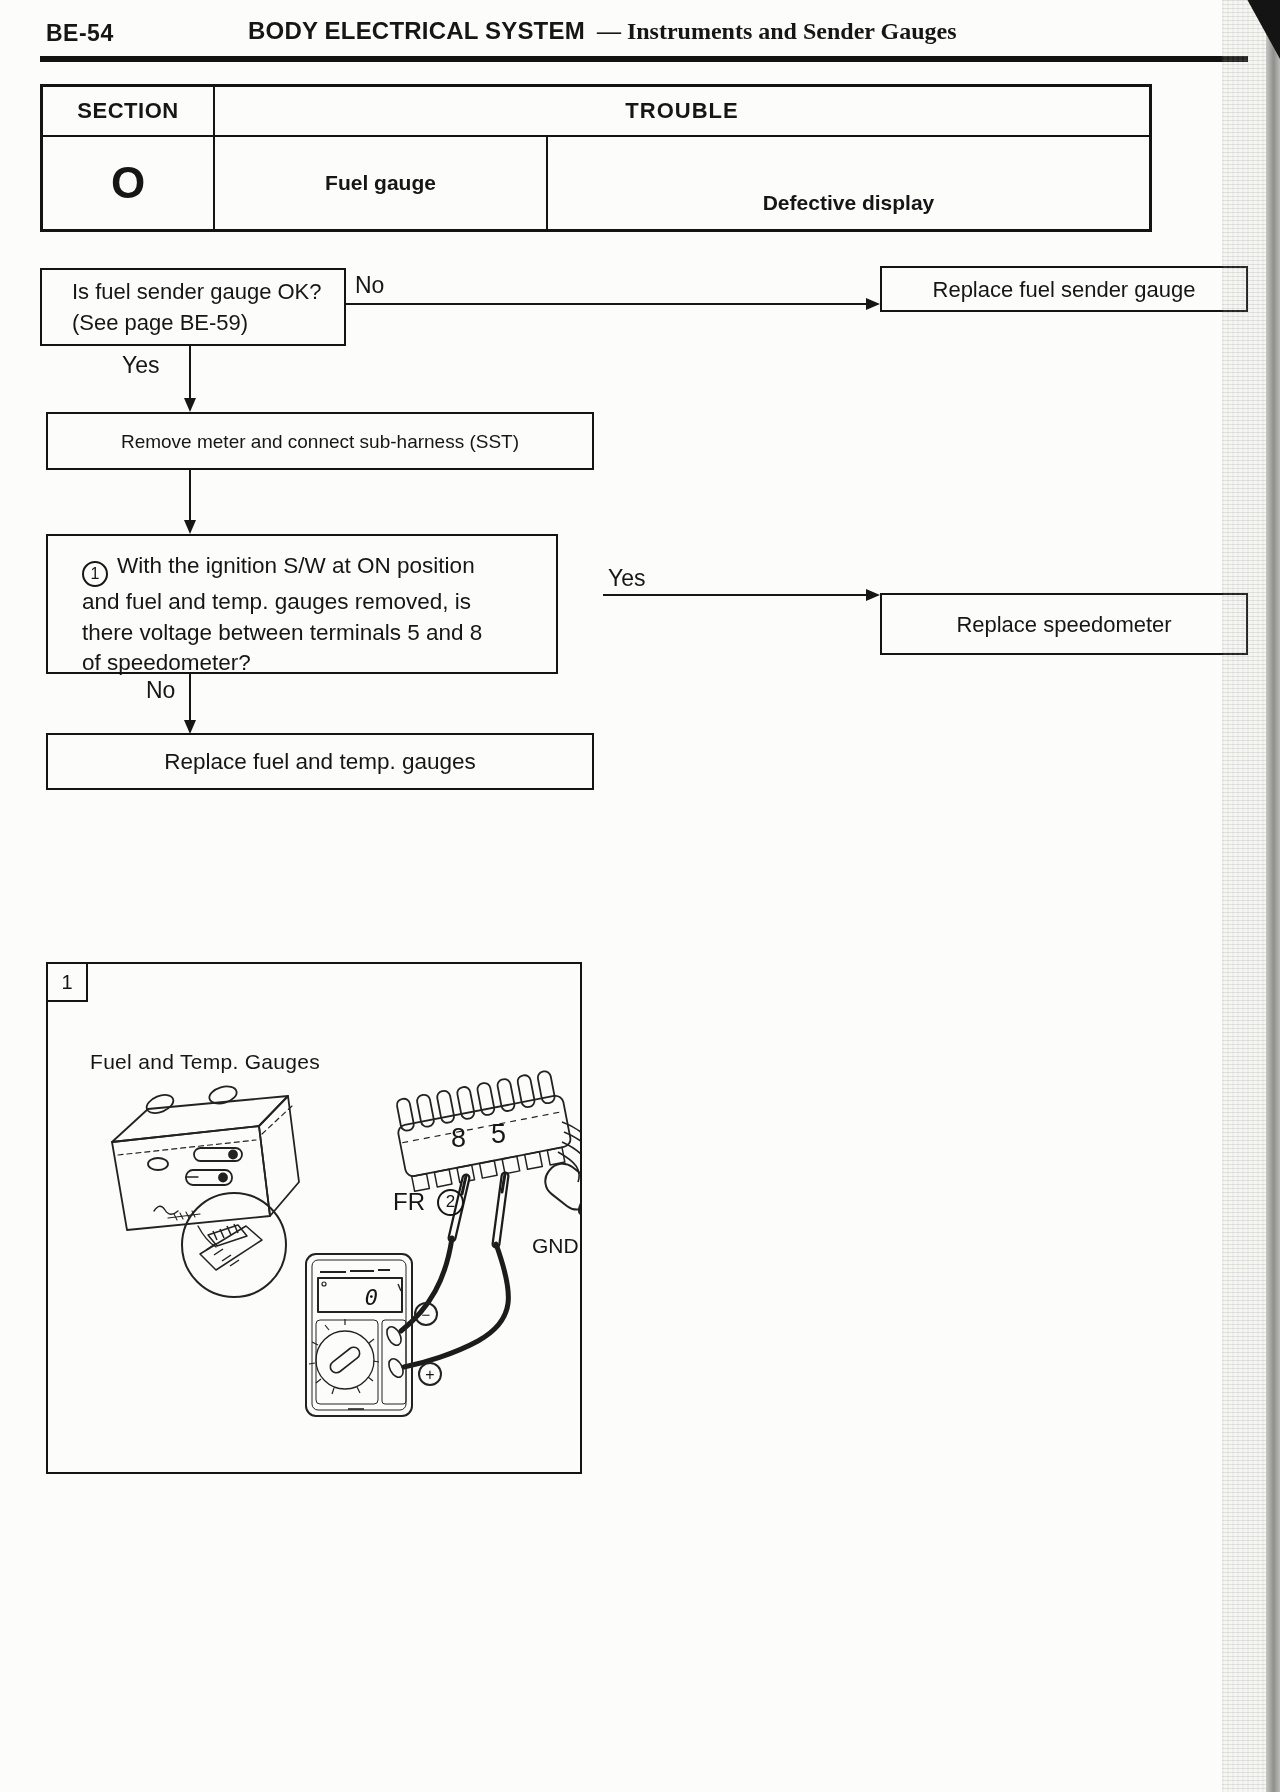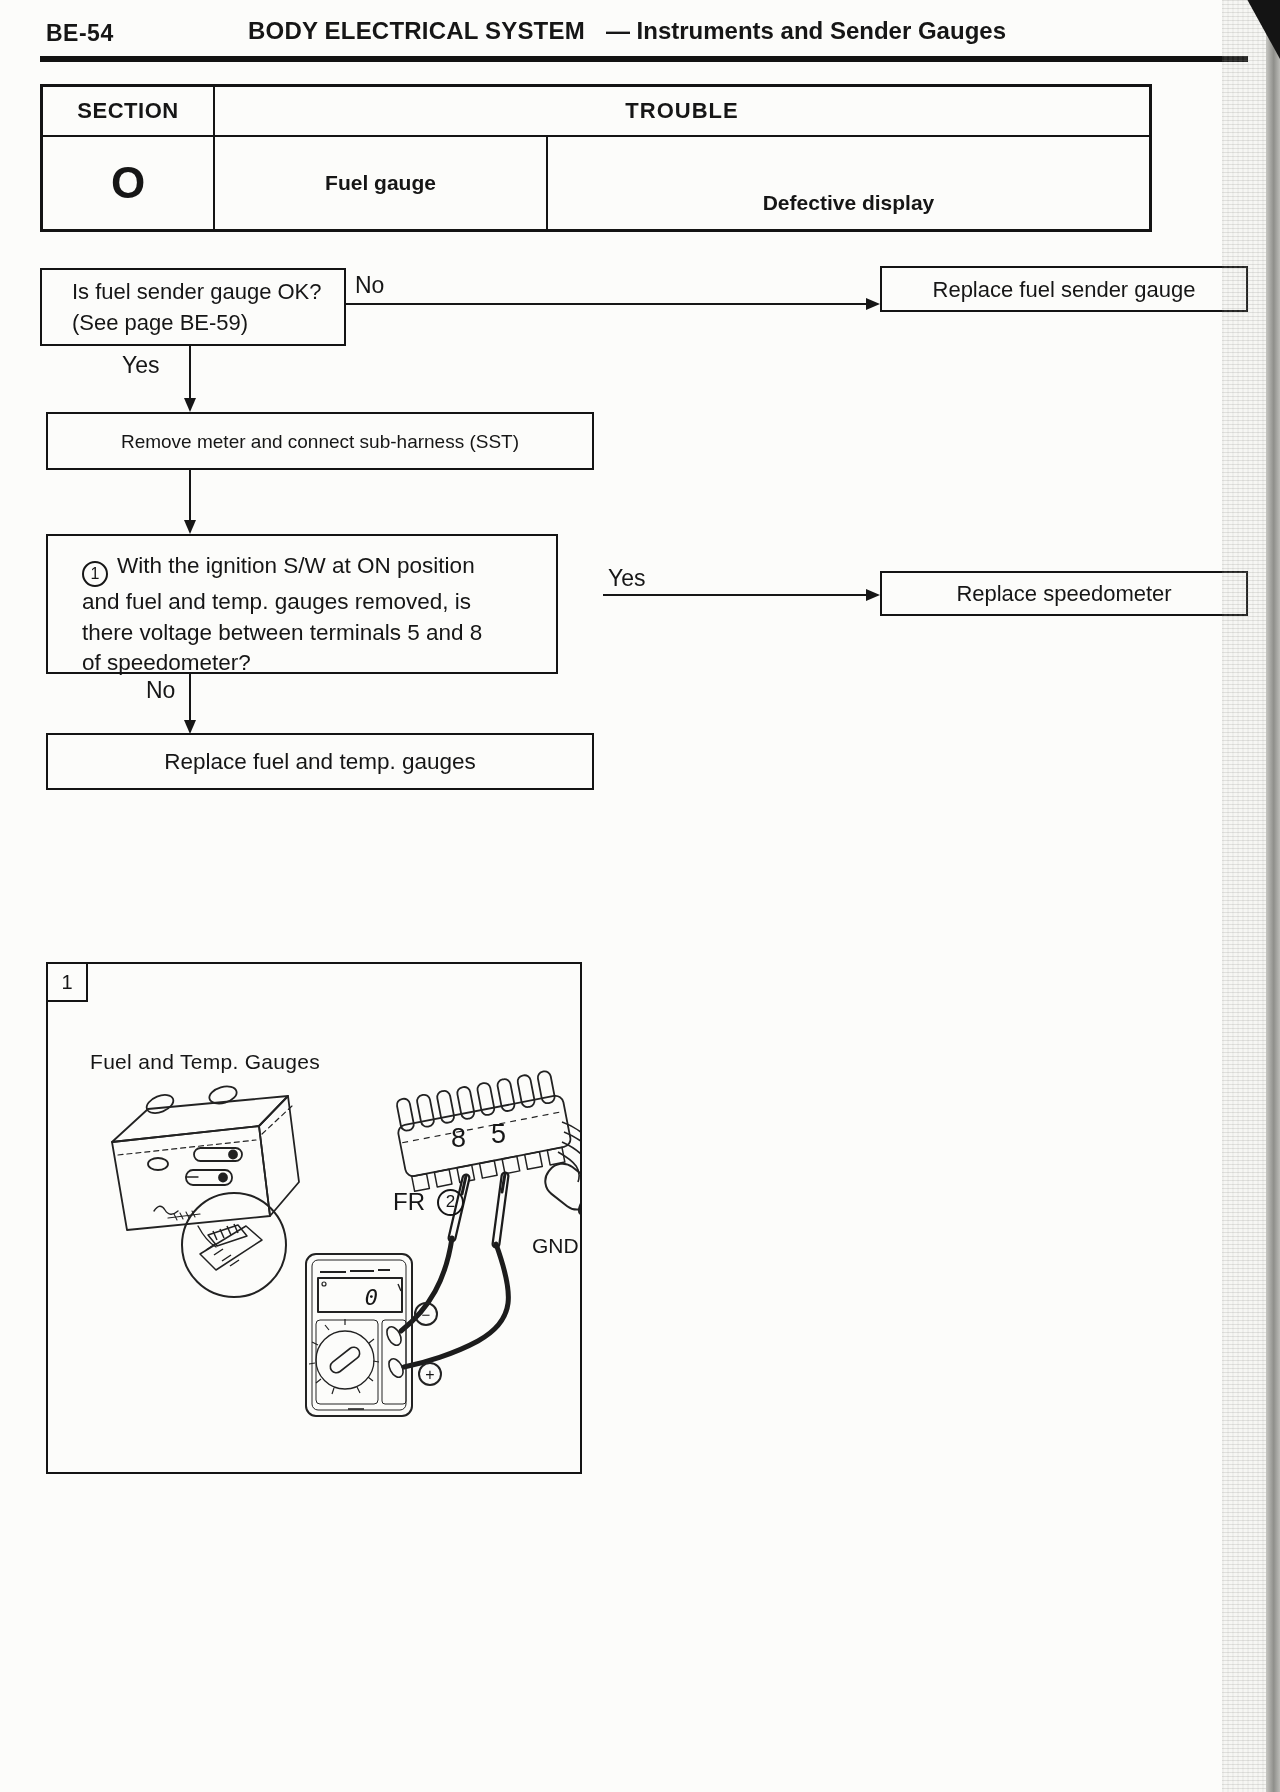--- a/index.html
+++ b/index.html
@@ -7,42 +7,42 @@
     width:1280px;height:1792px;position:relative;overflow:hidden;
     background:#fcfcfa;color:#161616;
     font-family:"Liberation Sans","DejaVu Sans",sans-serif;
     -webkit-font-smoothing:antialiased;
   }
   .abs{position:absolute;}
   
   .pageno{left:46px;top:20px;font-size:23px;font-weight:800;letter-spacing:.5px;}
   .title{left:248px;top:17px;font-size:24px;white-space:nowrap;}
   .title .main{font-weight:800;letter-spacing:.2px;}
-  .title .sub{font-weight:700;margin-left:21px;}
+  .title .sub{font-weight:700;margin-left:12px;font-family:Liberation Serif, serif;}
   .rule{left:40px;top:56px;width:1208px;height:6px;background:#121212;}
   
   .tbl{
     left:40px;top:84px;width:1112px;height:148px;
     display:grid;grid-template-columns:172px 333px 1fr;grid-template-rows:50px 1fr;
     border:3px solid #141414;box-sizing:border-box;background:transparent;
   }
   .tbl .c{display:flex;align-items:center;justify-content:center;box-sizing:border-box;}
   .tbl .sec{border-right:2px solid #141414;border-bottom:2px solid #141414;font-weight:800;font-size:22px;letter-spacing:.5px;}
   .tbl .tro{grid-column:2/4;border-bottom:2px solid #141414;font-weight:800;font-size:22px;letter-spacing:1px;}
   .tbl .ov{border-right:2px solid #141414;font-weight:800;font-size:44px;}
   .tbl .fg{border-right:2px solid #141414;font-weight:800;font-size:21px;}
   .tbl .dd{font-weight:800;font-size:21px;margin-top:40px;}
   
   .fbox{border:2.5px solid #141414;box-sizing:border-box;background:transparent;font-size:22px;line-height:31px;}
   .fbox.center{display:flex;align-items:center;justify-content:center;}
   .q1{left:40px;top:268px;width:306px;height:78px;padding:6px 8px 0 30px;}
   .sender{left:880px;top:266px;width:368px;height:46px;font-size:22px;}
   .step2{left:46px;top:412px;width:548px;height:58px;font-size:19px;}
   .q2{left:46px;top:534px;width:512px;height:140px;padding:15px 0 0 34px;font-size:22.5px;line-height:30.5px;}
-  .speedo{left:880px;top:571px;width:368px;height:45px;font-size:22px;}
+  .speedo{left:880px;top:593px;width:368px;height:62px;font-size:22px;}
   .gauges{left:46px;top:733px;width:548px;height:57px;font-size:22.5px;}
   .lbl{font-size:23px;white-space:nowrap;}
   .lbl-no1{left:355px;top:272px;}
   .lbl-yes1{left:122px;top:352px;}
   .lbl-yes2{left:608px;top:565px;}
   .lbl-no2{left:146px;top:677px;}
   .hline{height:2.4px;background:#161616;}
   .vline{width:2.4px;background:#161616;}
   .h1{left:346px;top:303px;width:522px;}
   .h2{left:603px;top:594px;width:264px;}

